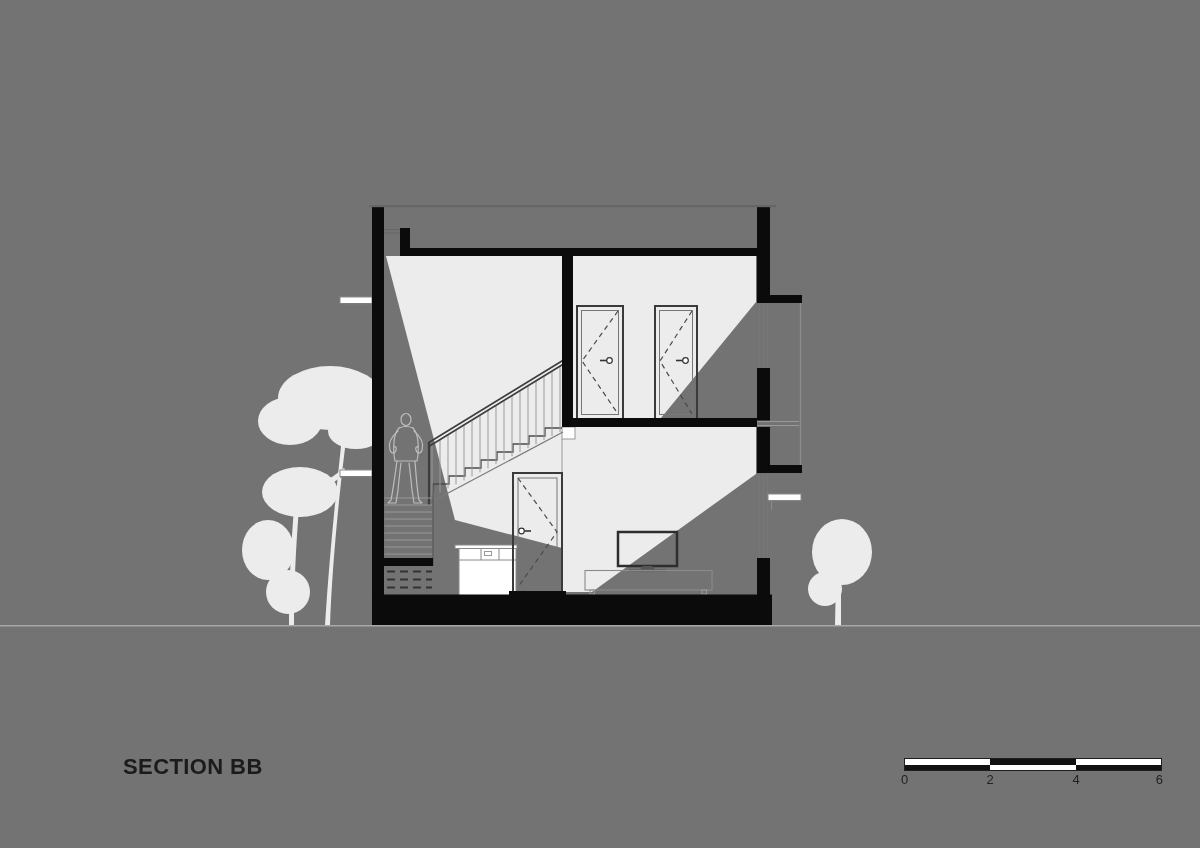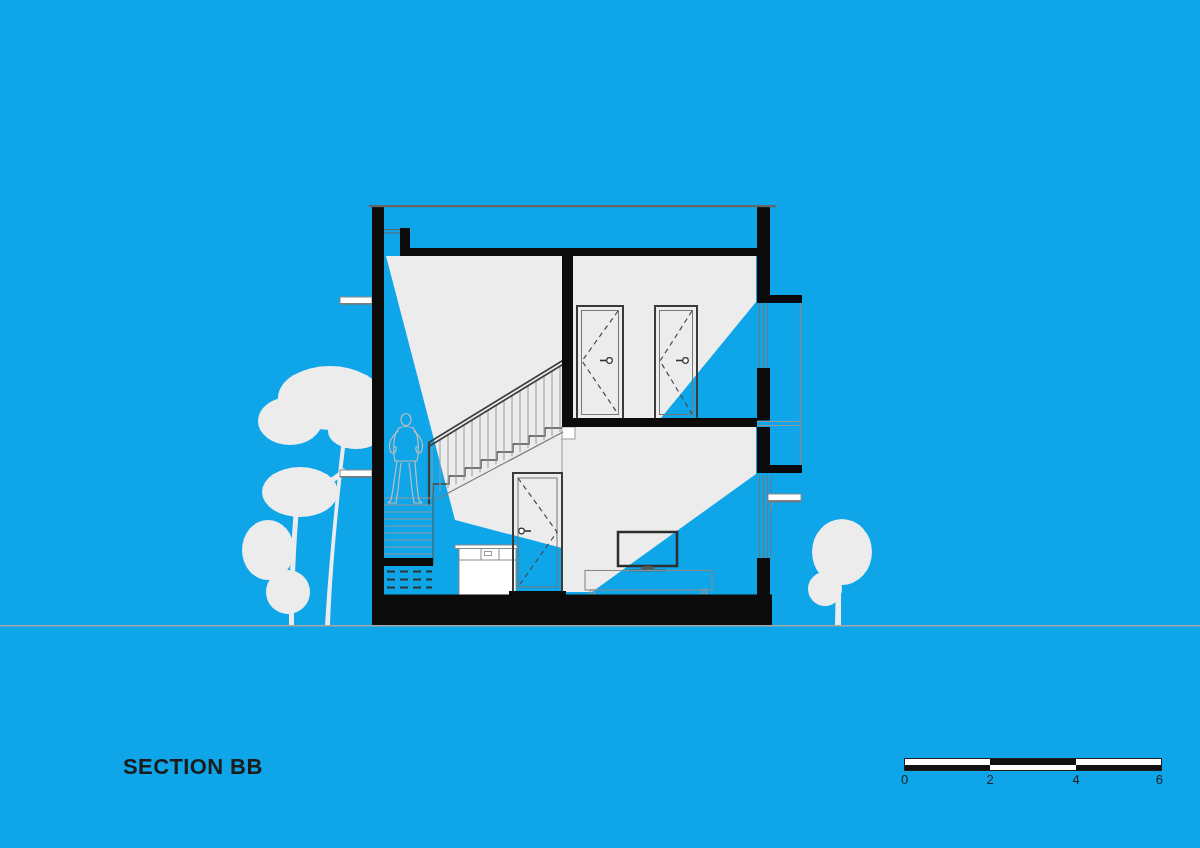--- a/index.html
+++ b/index.html
@@ -1,19 +1,19 @@
 <!DOCTYPE html>
 <html><head>
 <meta charset="utf-8">
 <style>
   html,body{margin:0;padding:0;background:#ffffff;}
   .canvas{
     position:relative;
     width:1200px;height:848px;
-    background:#0ea5e9;
+    background:#737373;
     overflow:hidden;
     font-family:"Liberation Sans", sans-serif;
   }
   .canvas svg{position:absolute;left:0;top:0;}
   .drawing-title{
     position:absolute;left:123px;top:754px;
     font-size:22px;font-weight:bold;color:#1b1b1b;
     letter-spacing:0.4px;
   }
   .scalebar{

